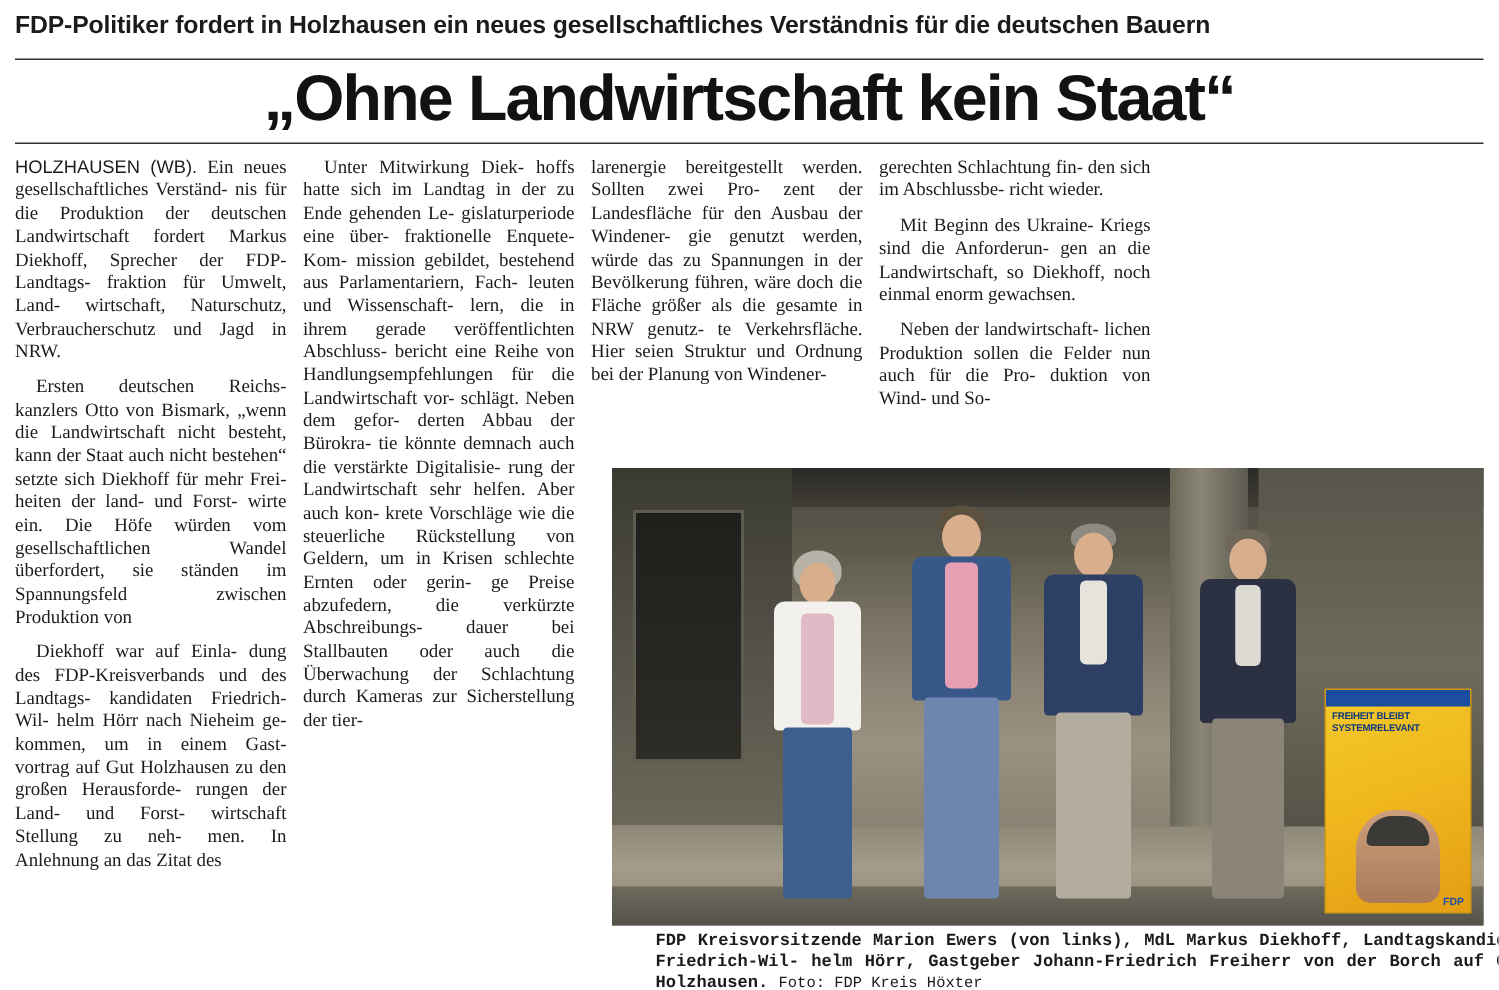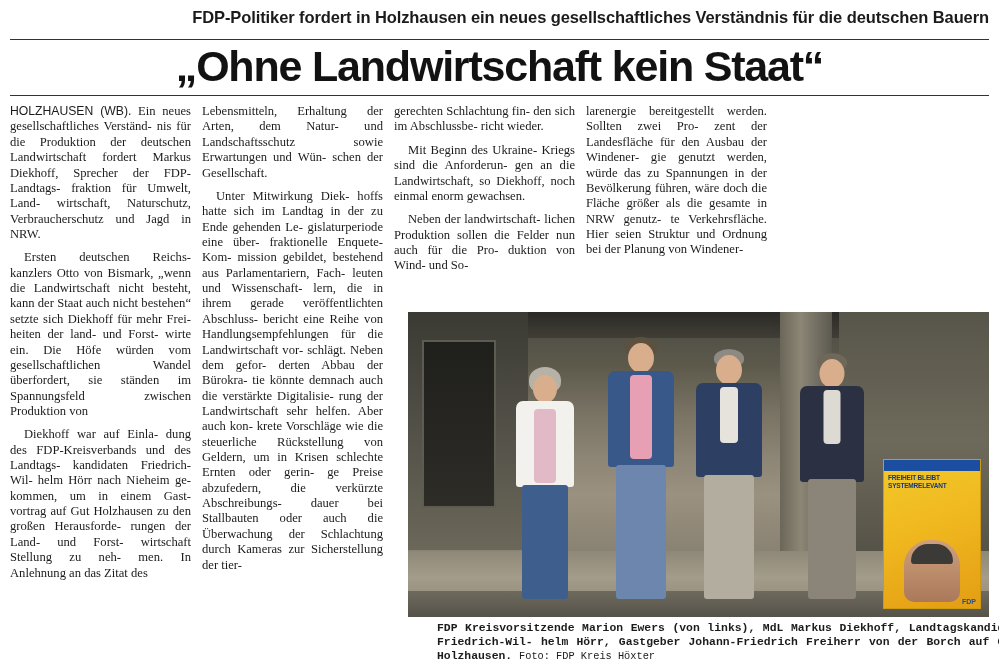--- a/index.html
+++ b/index.html
@@ -20,21 +20,21 @@
     width: 999px;
     height: 660px;
     padding: 6px 10px 0 10px;
   }
   .kicker {
     font-family: "Liberation Sans", sans-serif;
     font-size: 16.5px;
     font-weight: 700;
     letter-spacing: -0.1px;
     color: #1b1b1b;
-    text-align: right;
+    text-align: left;
     line-height: 1.15;
     margin: 2px 0 12px 0;
     white-space: nowrap;
   }
   .rule {
     border: 0;
     border-top: 1px solid #333;
     margin: 6px 0 2px 0;
   }
   .headline {
@@ -236,32 +236,31 @@
 
   <div class="columns">
 
     <div class="col">
       <p><span class="dateline">HOLZHAUSEN (WB).</span> <span>Ein neues gesellschaftliches Verständ- nis für die Produktion der deutschen Landwirtschaft fordert Markus Diekhoff, Sprecher der FDP-Landtags- fraktion für Umwelt, Land- wirtschaft, Naturschutz, Verbraucherschutz und Jagd in NRW.</span></p>
       <p class="indent">Ersten deutschen Reichs- kanzlers Otto von Bismark, „wenn die Landwirtschaft nicht besteht, kann der Staat auch nicht bestehen“ setzte sich Diekhoff für mehr Frei- heiten der land- und Forst- wirte ein. Die Höfe würden vom gesellschaftlichen Wandel überfordert, sie ständen im Spannungsfeld zwischen Produktion von</p>
       <p class="indent">Diekhoff war auf Einla- dung des FDP-Kreisverbands und des Landtags- kandidaten Friedrich-Wil- helm Hörr nach Nieheim ge- kommen, um in einem Gast- vortrag auf Gut Holzhausen zu den großen Herausforde- rungen der Land- und Forst- wirtschaft Stellung zu neh- men. In Anlehnung an das Zitat des</p>
     </div>
 
     <div class="col">
-      <p>Lebensmitteln, Erhaltung der Arten, dem Natur- und Landschaftsschutz sowie Erwartungen und Wün- schen der Gesellschaft.</p>
       <p class="indent">Unter Mitwirkung Diek- hoffs hatte sich im Landtag in der zu Ende gehenden Le- gislaturperiode eine über- fraktionelle Enquete-Kom- mission gebildet, bestehend aus Parlamentariern, Fach- leuten und Wissenschaft- lern, die in ihrem gerade veröffentlichten Abschluss- bericht eine Reihe von Handlungsempfehlungen für die Landwirtschaft vor- schlägt. Neben dem gefor- derten Abbau der Bürokra- tie könnte demnach auch die verstärkte Digitalisie- rung der Landwirtschaft sehr helfen. Aber auch kon- krete Vorschläge wie die steuerliche Rückstellung von Geldern, um in Krisen schlechte Ernten oder gerin- ge Preise abzufedern, die verkürzte Abschreibungs- dauer bei Stallbauten oder auch die Überwachung der Schlachtung durch Kameras zur Sicherstellung der tier-</p>
+    </div>
+
+    <div class="col col-right-short">
+      <p>larenergie bereitgestellt werden. Sollten zwei Pro- zent der Landesfläche für den Ausbau der Windener- gie genutzt werden, würde das zu Spannungen in der Bevölkerung führen, wäre doch die Fläche größer als die gesamte in NRW genutz- te Verkehrsfläche. Hier seien Struktur und Ordnung bei der Planung von Windener-</p>
     </div>
 
     <div class="col">
       <p>gerechten Schlachtung fin- den sich im Abschlussbe- richt wieder.</p>
       <p class="indent">Mit Beginn des Ukraine- Kriegs sind die Anforderun- gen an die Landwirtschaft, so Diekhoff, noch einmal enorm gewachsen.</p>
       <p class="indent">Neben der landwirtschaft- lichen Produktion sollen die Felder nun auch für die Pro- duktion von Wind- und So-</p>
-    </div>
-
-    <div class="col col-right-short">
-      <p>larenergie bereitgestellt werden. Sollten zwei Pro- zent der Landesfläche für den Ausbau der Windener- gie genutzt werden, würde das zu Spannungen in der Bevölkerung führen, wäre doch die Fläche größer als die gesamte in NRW genutz- te Verkehrsfläche. Hier seien Struktur und Ordnung bei der Planung von Windener-</p>
     </div>
 
     <div class="col col-right-short">
     </div>
 
   </div>
 
   <div class="photo-wrap">
     <div class="photo">
       <div class="ph-sky"></div>

